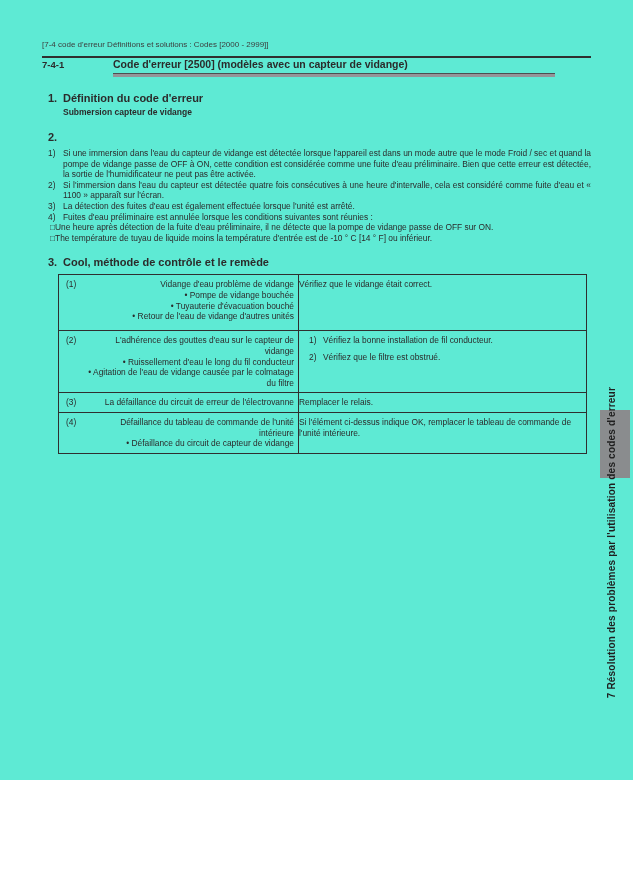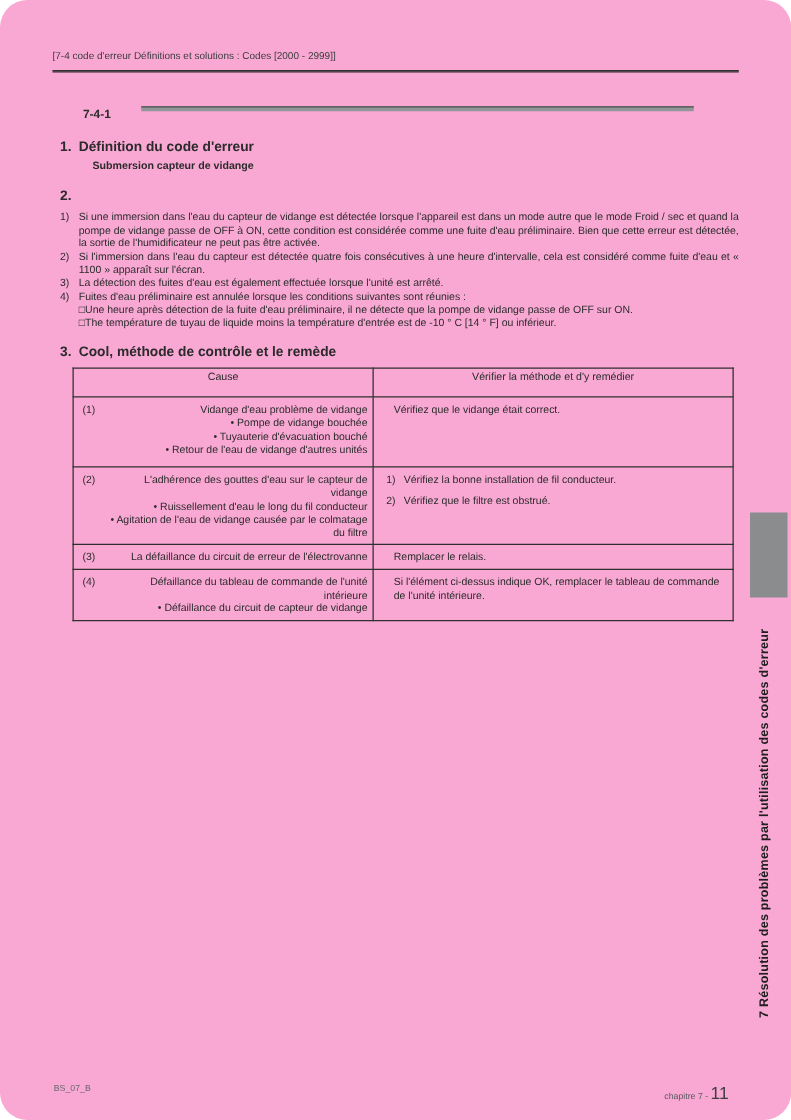--- a/index.html
+++ b/index.html
@@ -1,64 +1,64 @@
 <!DOCTYPE html>
 <html><head>
 <meta charset="utf-8">
 <style>
   html,body { margin:0; padding:0; background:#ffffff; }
   .page {
-    position:relative; width:633px; height:896px; background:#f9a8d4;
-    font-family:"Liberation Sans", sans-serif; color:#2b2b2b; overflow:hidden;border-radius:22px;
+    position:relative; width:633px; height:780px; background:#5eead4;
+    font-family:"Liberation Sans", sans-serif; color:#2b2b2b; overflow:hidden;
   }
   .content { position:absolute; left:42px; top:40px; width:549px; }
 
   .running-header { font-size:8px; color:#3c3c3c; margin-bottom:7px; }
 
   .rule { height:0; border-top:1.4px solid #2f2f2f; }
 
   .title-row { display:flex; align-items:baseline; padding:6px 0 7px 2px; }
   .title-num { font-size:15px; font-weight:bold; width:53px; flex:none; }
   .title-text { font-size:15px; font-weight:bold; margin:0; }
 
-  .subtitle-row { display:flex; margin-top:27px;text-align:center; }
+  .subtitle-row { display:flex; margin-top:0; }
   .subtitle-num { width:71px; flex:none; font-size:9.5px; font-weight:bold; padding-top:1px; }
   .subtitle-block { width:442px; }
   .subtitle-text { font-size:10.5px; font-weight:bold; margin:0 0 3px 0; }
   .subtitle-underline { height:3px; background:#939598; border-top:1px solid #4c4e50; }
 
   .sec-heading { display:flex; font-size:11px; font-weight:bold; }
   .sec-num { width:15px; flex:none; margin-left:6px; }
   .s1-heading { margin-top:15px; }
-  .s1-body { margin:3px 0 0 32px; font-size:8.5px; font-weight:bold; }
+  .s1-body { margin:3px 0 0 21px; font-size:8.5px; font-weight:bold; }
   .s2-heading { margin-top:14px; }
   .s3-heading { margin-top:13px; }
 
   .num-list { margin-top:5px; }
   .num-item { display:flex; }
   .li-num { width:15px; flex:none; margin-left:6px; font-size:8.4px; line-height:10.6px; }
   .li-text { flex:1; font-size:8.4px; line-height:10.6px; text-align:justify; }
-  .sub-squares { margin-left:21px; }
+  .sub-squares { margin-left:8px; }
   .sq { font-size:8.4px; line-height:10.6px; padding-left:7px; text-indent:-7px; }
 
   table.cause-table {
     margin:6px 0 0 16px; width:528px; border-collapse:collapse;
     font-size:8.4px; line-height:10.6px; table-layout:fixed;
   }
   .cause-table th, .cause-table td { border:1.2px solid #2f2f2f; vertical-align:top; }
   .cause-table th { font-weight:normal; text-align:center; height:20px; font-size:8.5px; }
   .col-cause { width:240px; }
   .col-remedy { width:288px; }
   .cause-cell { padding:4px 4px 4px 0; }
   .cause-inner { display:flex; }
   .cause-num { width:28px; flex:none; padding-left:7px; box-sizing:border-box; }
   .cause-body { flex:1;text-align:right; }
   .b { padding-left:7px; text-indent:-7px; }
   .remedy-cell { padding:4px 6px 4px 0; }
-  .remedy-plain { margin-left:16px; }
+  .remedy-plain { }
   .remedy-item { display:flex; }
   .remedy-item + .remedy-item { margin-top:6px; }
   .r-num { width:14px; flex:none; margin-left:10px; }
   .r-text { flex:1; }
   .h-r1 { height:56px; } .h-r2 { height:56px; } .h-r3 { height:16px; } .h-r4 { height:38px; }
 
   .side-tab { position:absolute; right:3px; top:410px; width:30px; height:68px; background:#8a8c8e; }
   .vertical-label {
     position:absolute; right:16px; bottom:82px;
     writing-mode:vertical-rl; transform:rotate(180deg);
@@ -76,20 +76,21 @@
   <div class="content">
 
     <div class="running-header">[7-4 code d'erreur Définitions et solutions : Codes [2000 - 2999]]</div>
 
     <div class="rule"></div>
     <div class="rule"></div>
 
     <div class="subtitle-row">
       <span class="subtitle-num">7-4-1</span>
       <div class="subtitle-block">
+        <div class="subtitle-text">Code d'erreur [2500] (modèles avec un capteur de vidange)</div>
         <div class="subtitle-underline"></div>
       </div>
     </div>
 
     <div class="sec-heading s1-heading">
       <span class="sec-num">1.</span>
       <span>Définition du code d'erreur</span>
     </div>
     <div class="s1-body">Submersion capteur de vidange</div>
 
@@ -123,24 +124,20 @@
       <span class="sec-num">3.</span>
       <span>Cool, méthode de contrôle et le remède</span>
     </div>
 
     <table class="cause-table">
       <colgroup>
           <col class="col-cause">
           <col class="col-remedy">
         </colgroup>
       <tbody>
-          <tr>
-        <th>Cause</th>
-        <th>Vérifier la méthode et d'y remédier</th>
-      </tr>
       <tr class="h-r1">
         <td class="cause-cell">
           <div class="cause-inner">
             <span class="cause-num">(1)</span>
             <div class="cause-body">
               <div>Vidange d'eau problème de vidange</div>
               <div class="b">• Pompe de vidange bouchée</div>
               <div class="b">• Tuyauterie d'évacuation bouché</div>
               <div class="b">• Retour de l'eau de vidange d'autres unités</div>
             </div>

